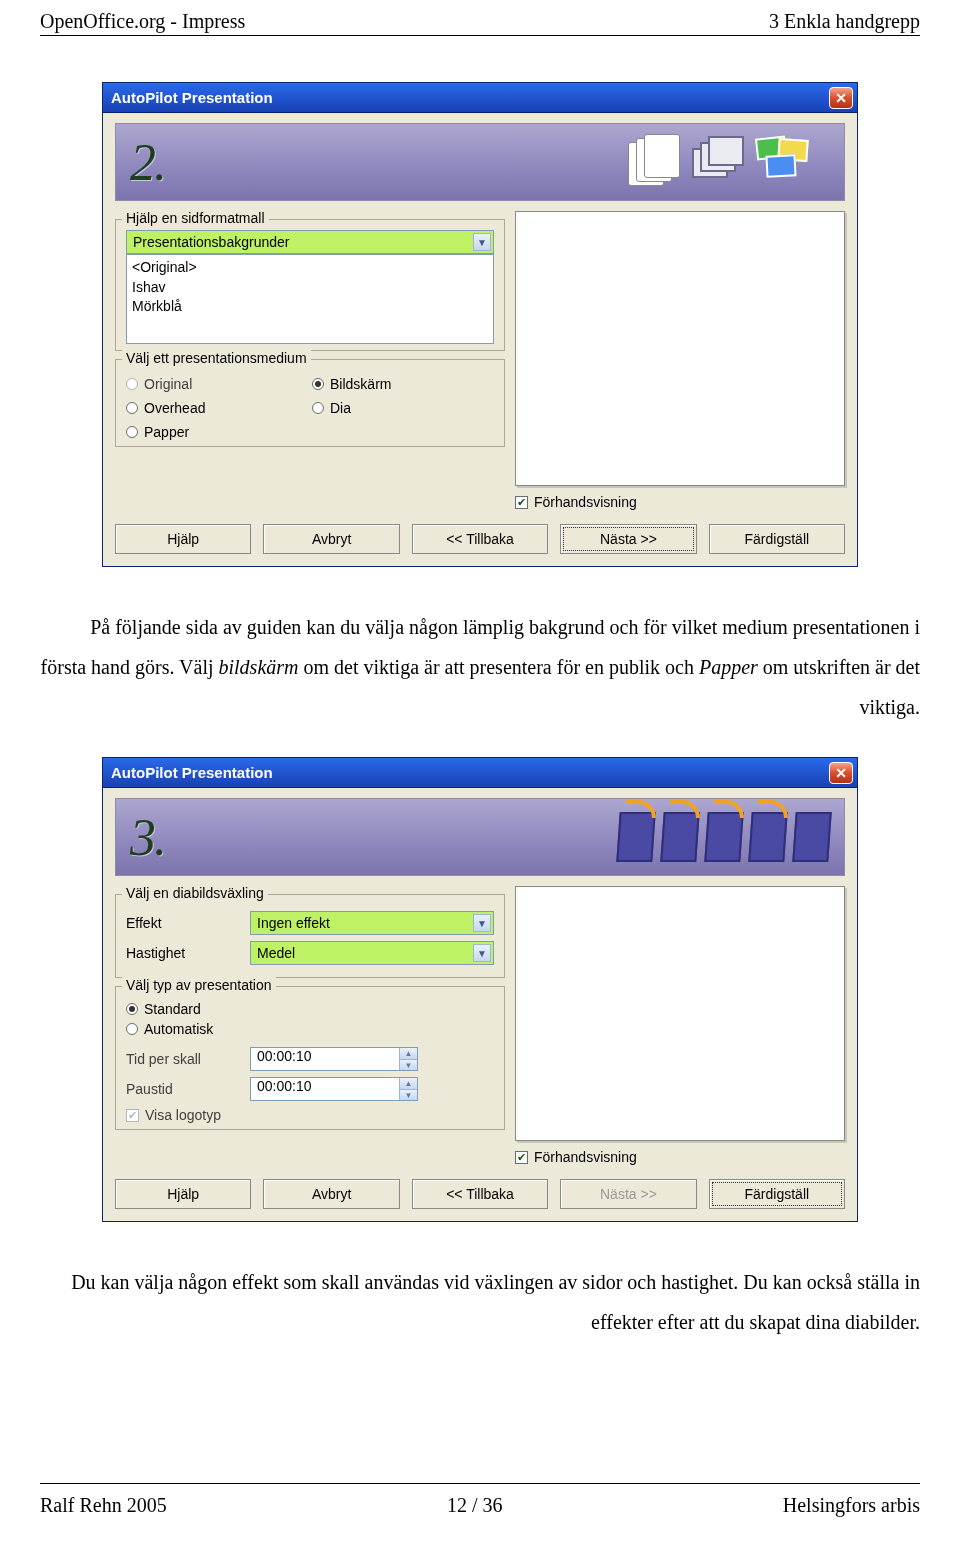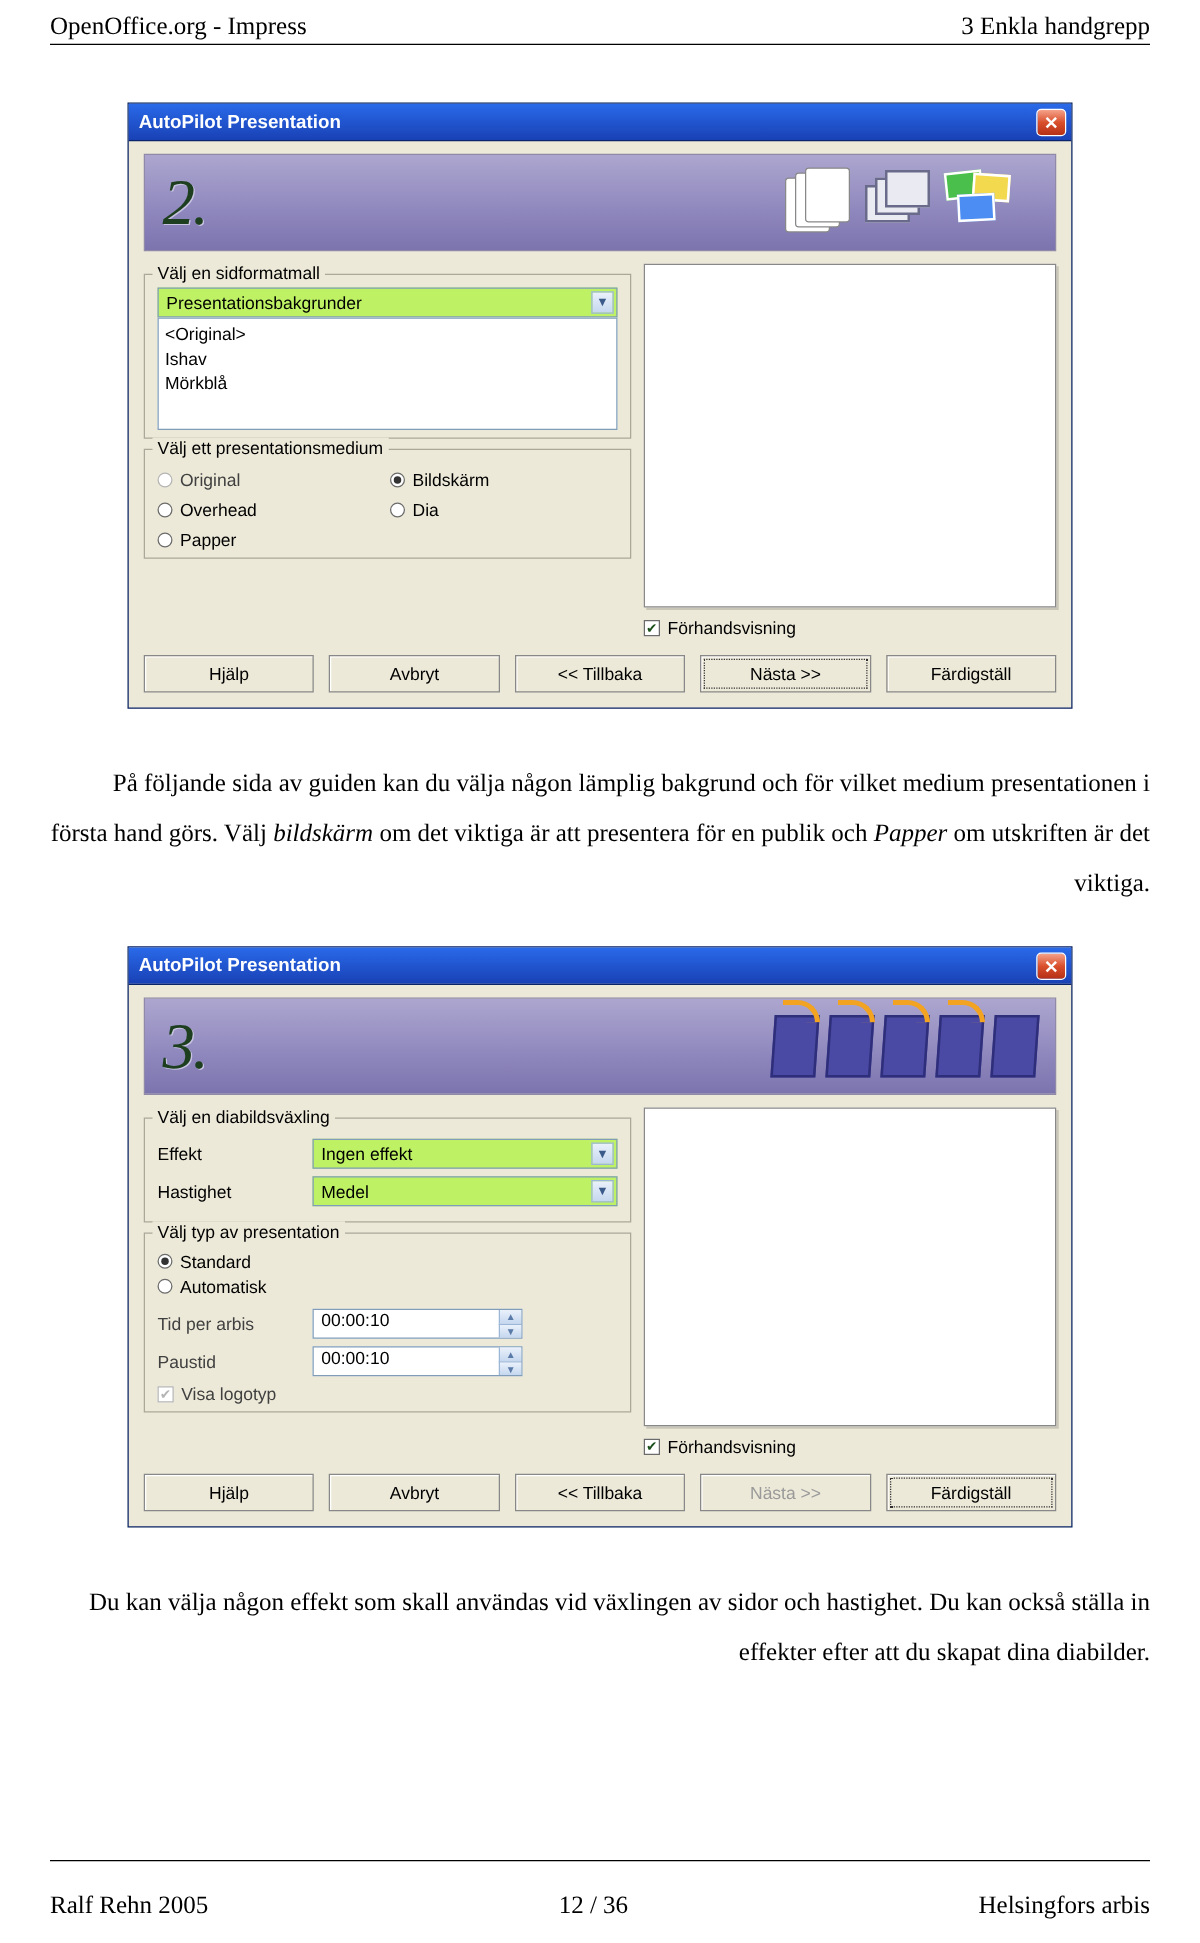--- a/index.html
+++ b/index.html
@@ -20,25 +20,25 @@
   .doc-header {
     display: flex;
     justify-content: space-between;
     border-bottom: 1px solid #000;
     margin-bottom: 46px;
     font-size: 20px;
     padding-bottom: 2px;
   }
   .doc-footer {
     position: absolute;
-    bottom: 18px; left: 40px; right: 40px;
+    bottom: 37px; left: 40px; right: 40px;
     border-top: 1px solid #000;
     display: flex;
     justify-content: space-between;
-    padding-top: 24px;
+    padding-top: 10px;
     font-size: 20px;
   }
   .body-text {
     line-height: 2.0;
     margin: 40px 0 30px 0;
     text-align: right;
   }
   .italic { font-style: italic; }
 
   
@@ -226,21 +226,21 @@
                 <div class="ph b"></div>
                 <div class="ph c"></div>
               </div>
           </div>
         </div>
       </div>
 
       <div class="content-row">
         <div class="left-col">
           <div class="groupbox">
-            <span class="grouplegend">Välj en sidformatmall</span>
+            <span class="grouplegend">Hjälp en sidformatmall</span>
             <div class="dropdown">
               <span>Presentationsbakgrunder</span>
               <div class="dropbtn">▼</div>
             </div>
             <div class="listbox">
               <div>&lt;Original&gt;</div>
               <div>Ishav</div>
               <div>Mörkblå</div>
             </div>
           </div>
@@ -360,21 +360,21 @@
             <label class="radio" style="margin:4px 0">
               <span class="radiodot sel"></span>
               <span>Standard</span>
             </label>
             <label class="radio" style="margin:4px 0 10px 0">
               <span class="radiodot"></span>
               <span>Automatisk</span>
             </label>
 
             <div class="pair-row">
-              <span class="lbl dis-label">Tid per arbis</span>
+              <span class="lbl dis-label">Tid per skall</span>
               <div class="spin">
                 <span class="val">00:00:10</span>
                 <div class="spinbtns">
                     <div class="sb">▲</div>
                     <div class="sb">▼</div>
                   </div>
               </div>
             </div>
             <div class="pair-row">
               <span class="lbl dis-label">Paustid</span>

